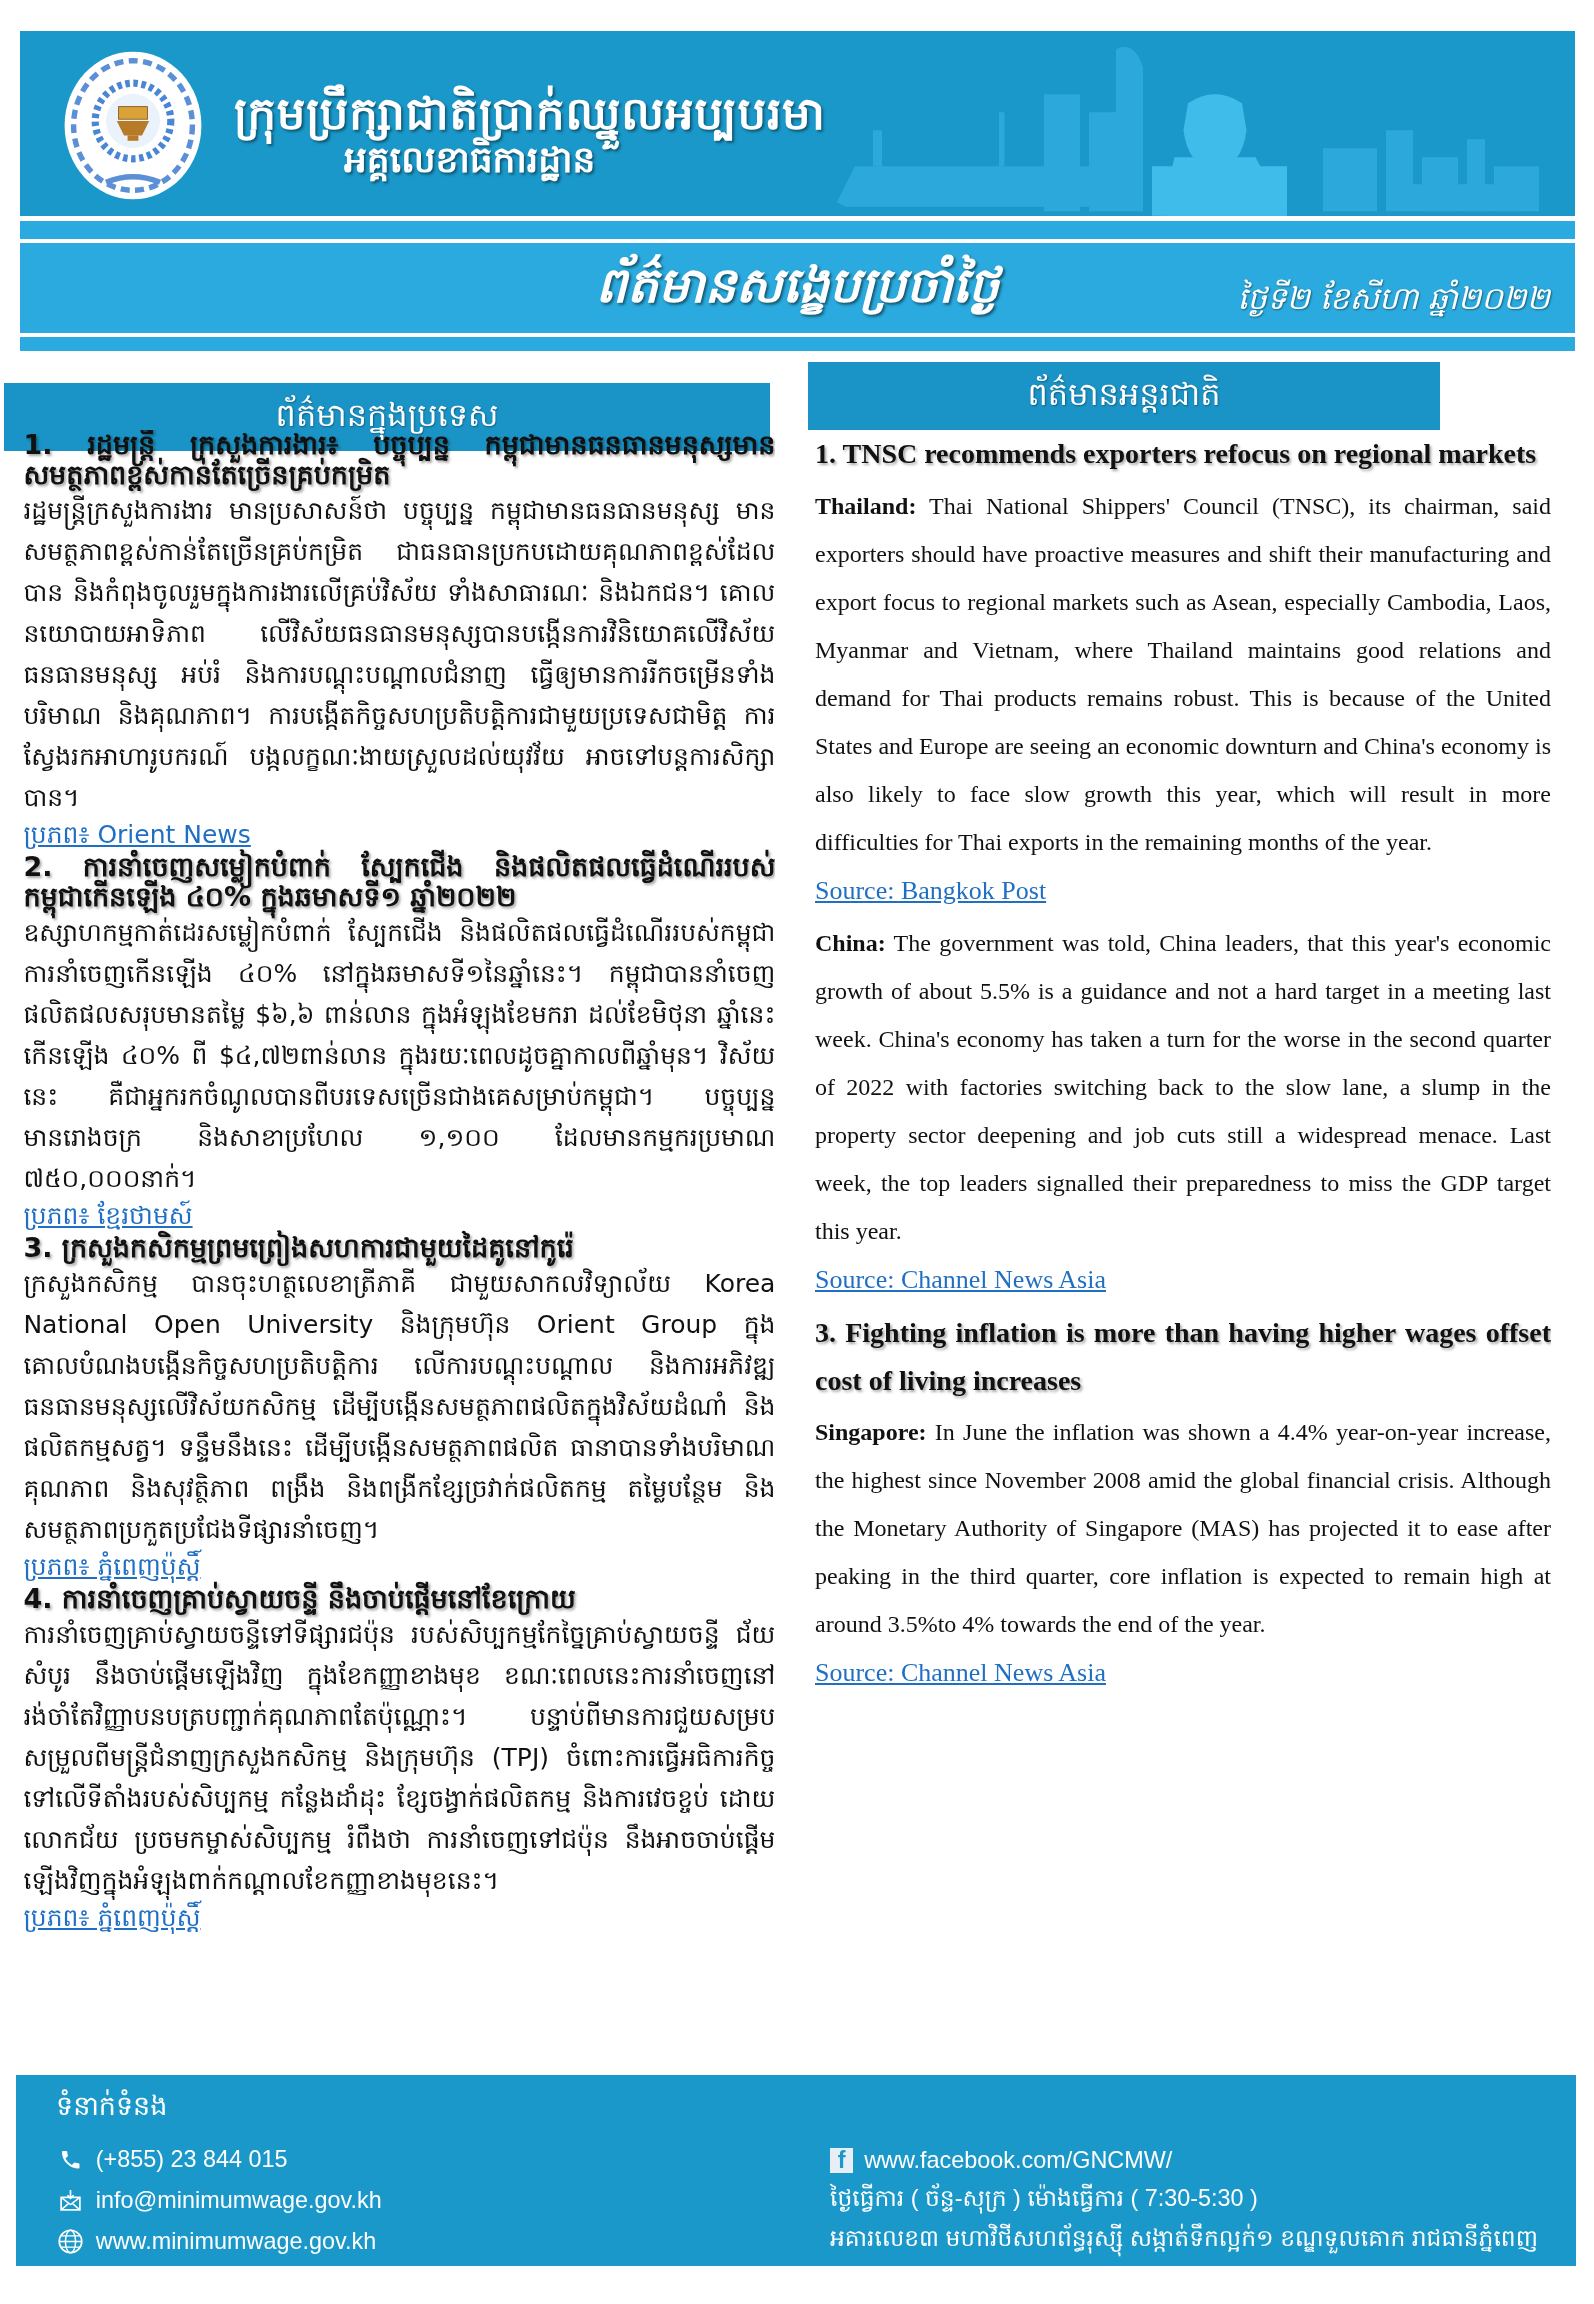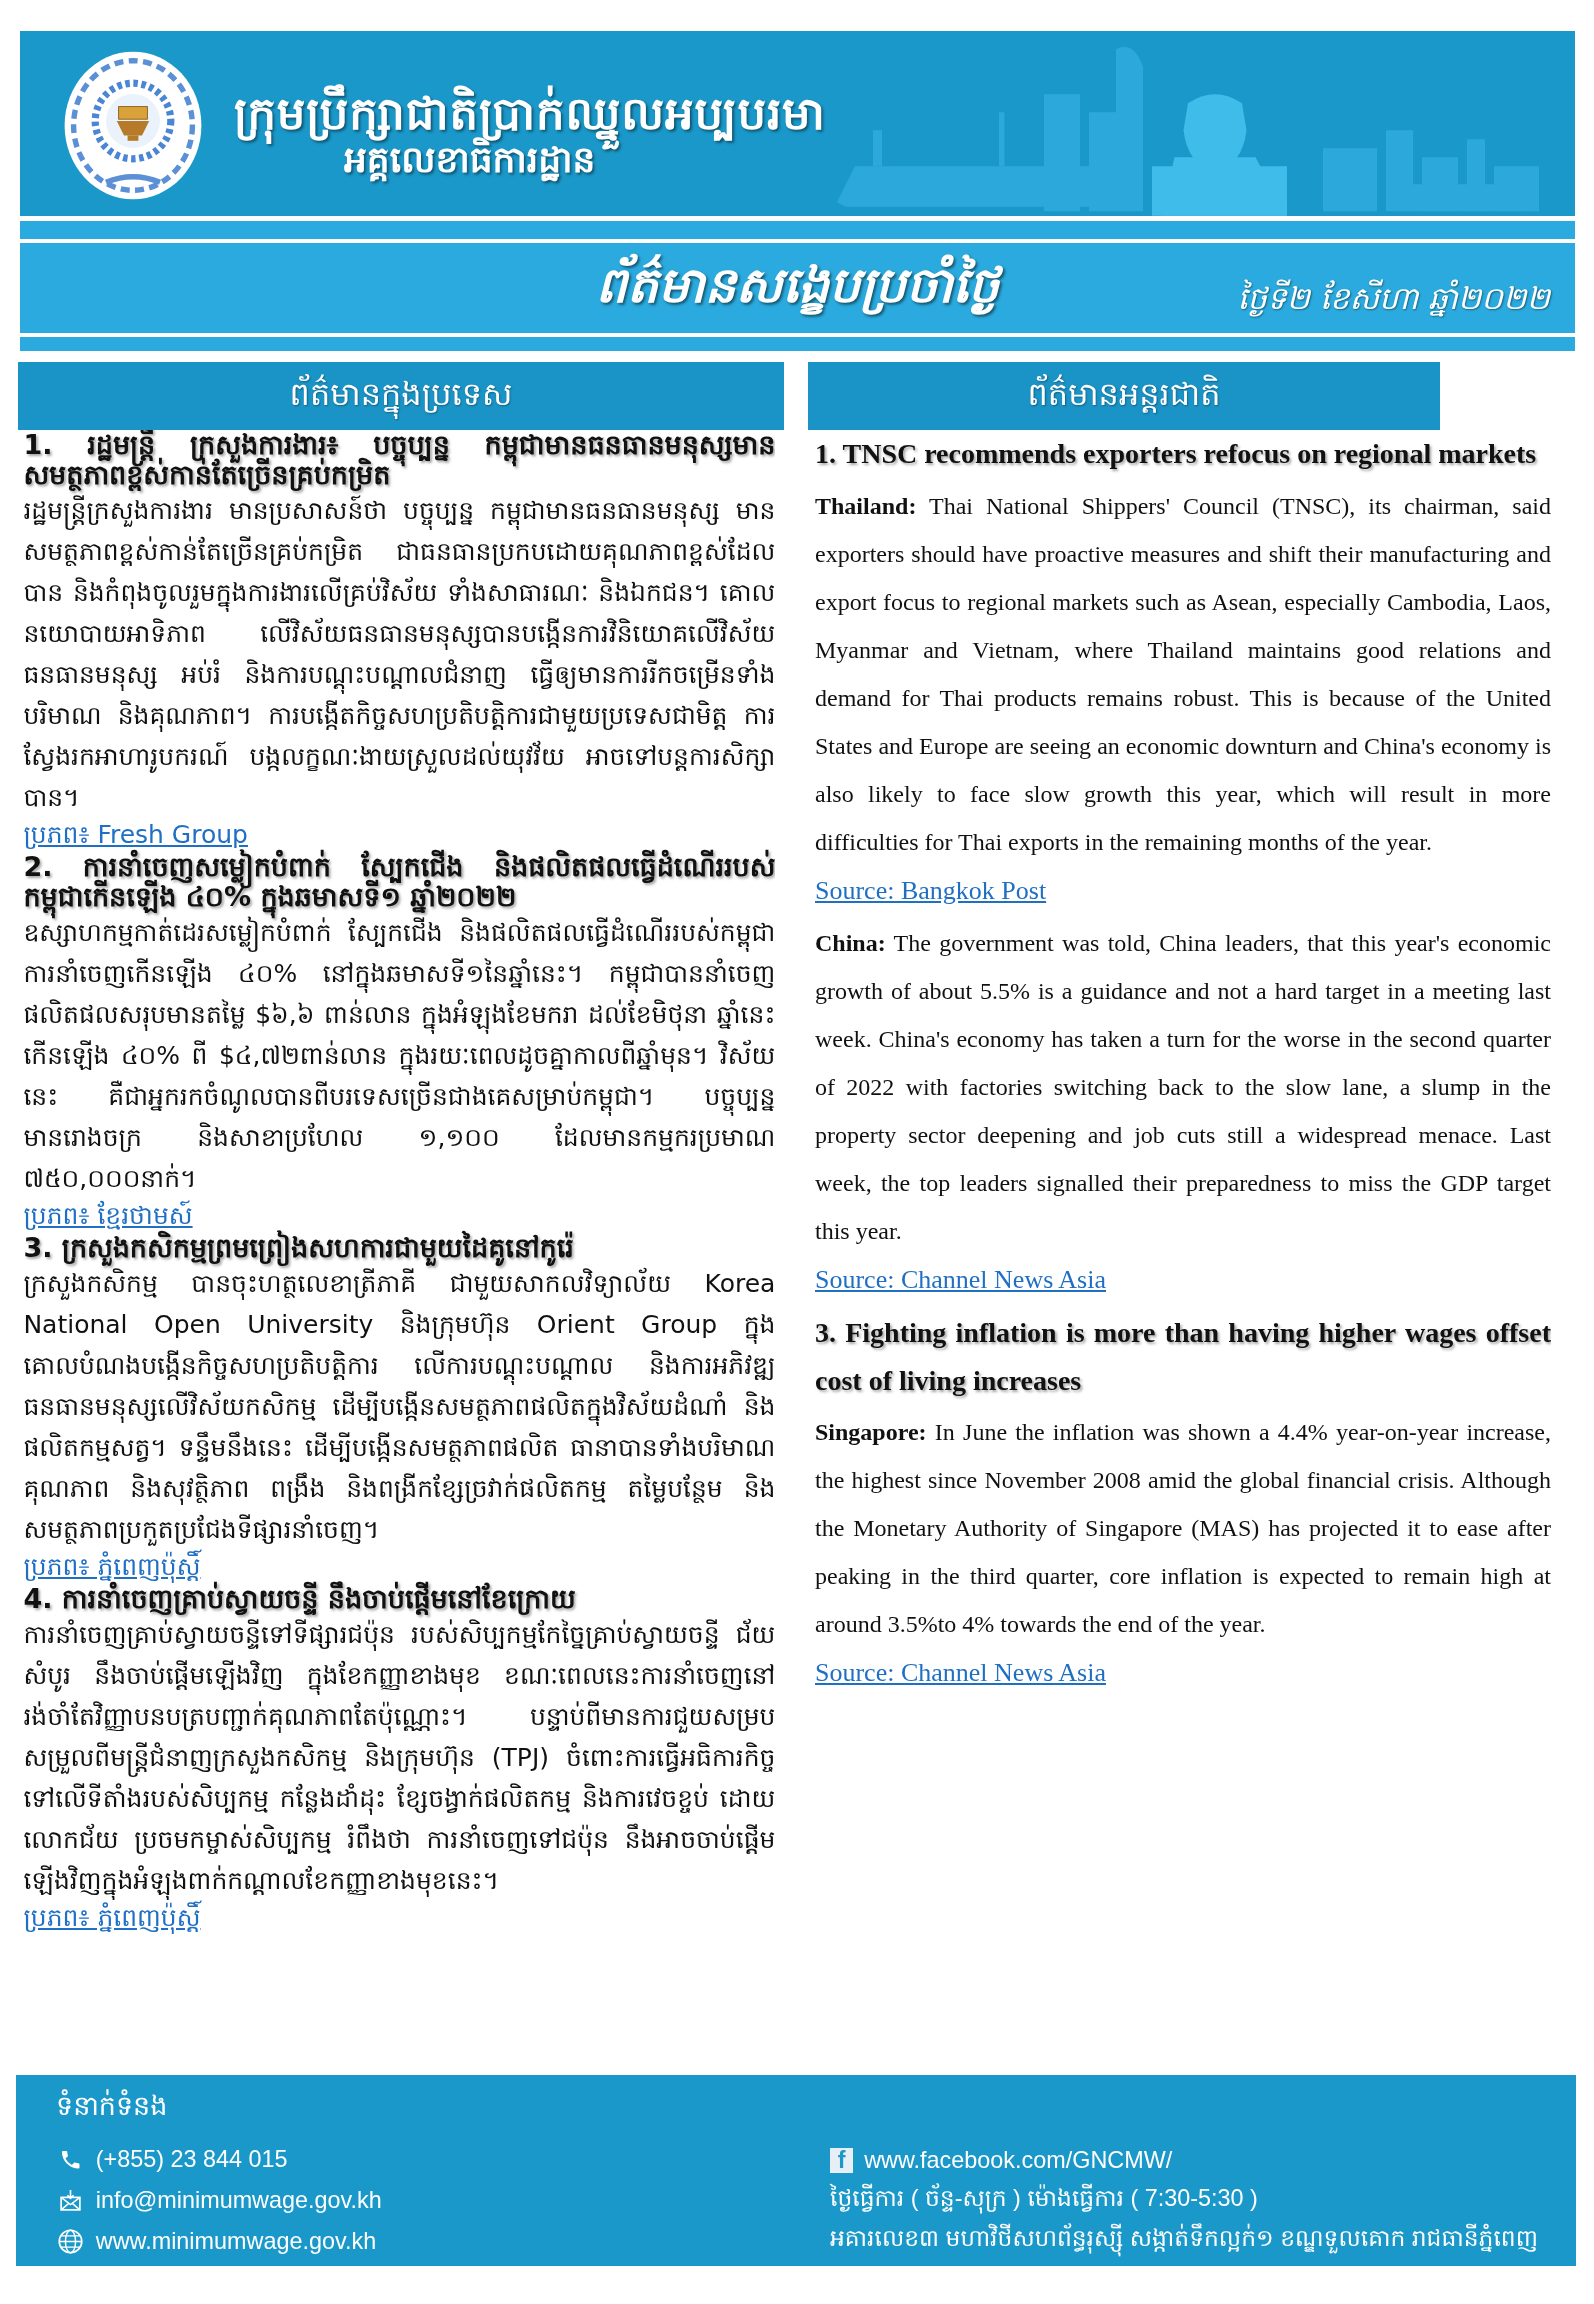--- a/index.html
+++ b/index.html
@@ -24,21 +24,21 @@
   .page-title { position: absolute; left: 0; right: 0; top: 10.8px; text-align: center; color: #fff;
                 font-size: 49px; font-weight: bold; text-shadow: 1.8px 1.8px 2.7px rgba(0,0,0,0.5);
                 font-family: "DejaVu Serif", serif; }
   .date { position: absolute; right: 25px; top: 36px; color: #fff; font-size: 31px;
           text-shadow: 0.9px 0.9px 1.8px rgba(0,0,0,0.45); font-family: "DejaVu Serif", serif; }
 
   
   .sec-head { position: absolute; top: 362px; height: 68px; background: #1a93c6; color: #fff;
               text-align: center; font-size: 32px; line-height: 65px; font-family: "DejaVu Serif", serif;
               text-shadow: 0.9px 0.9px 1.8px rgba(0,0,0,0.35); }
-  .sec-left { left: 18px; width: 766px; }
+  .sec-left { left: 4px; width: 766px; margin-top: 21px; }
   .sec-right { left: 808px; width: 632px; }
 
   
   .col-left { position: absolute; left: 23.4px; top: 430px; width: 752px; height: 1638px; overflow: hidden; }
   .kh-item-title { font-size: 27px; font-weight: bold; line-height: 30px; color: #111;
                    text-shadow: 1.8px 1.8px 2.7px rgba(0,0,0,0.35); text-align: justify;
                    font-family: "DejaVu Sans", sans-serif; margin: 0; }
   .kh-body { font-size: 25px; line-height: 41px; color: #111; text-align: justify; margin: 0;
              font-family: "DejaVu Sans", sans-serif; }
   .kh-source { display: inline-block; font-size: 25px; line-height: 34px; color: #1f6fc4;
@@ -113,21 +113,21 @@
 </div>
 <div class="stripe2"></div>
 
 <div class="sec-head sec-left">ព័ត៌មានក្នុងប្រទេស</div>
 <div class="sec-head sec-right">ព័ត៌មានអន្តរជាតិ</div>
 
 <div class="col-left">
   <div>
     <p class="kh-item-title">1. រដ្ឋមន្ត្រី ក្រសួងការងារ៖ បច្ចុប្បន្ន កម្ពុជាមានធនធានមនុស្សមានសមត្ថភាពខ្ពស់កាន់តែច្រើនគ្រប់កម្រិត</p>
     <p class="kh-body">រដ្ឋមន្ត្រីក្រសួងការងារ មានប្រសាសន៍ថា បច្ចុប្បន្ន កម្ពុជាមានធនធានមនុស្ស មានសមត្ថភាពខ្ពស់កាន់តែច្រើនគ្រប់កម្រិត ជាធនធានប្រកបដោយគុណភាពខ្ពស់ដែលបាន និងកំពុងចូលរួមក្នុងការងារលើគ្រប់វិស័យ ទាំងសាធារណៈ និងឯកជន។ គោលនយោបាយអាទិភាព លើវិស័យធនធានមនុស្សបានបង្កើនការវិនិយោគលើវិស័យធនធានមនុស្ស អប់រំ និងការបណ្តុះបណ្តាលជំនាញ ធ្វើឲ្យមានការរីកចម្រើនទាំងបរិមាណ និងគុណភាព។ ការបង្កើតកិច្ចសហប្រតិបត្តិការជាមួយប្រទេសជាមិត្ត ការស្វែងរកអាហារូបករណ៍ បង្កលក្ខណៈងាយស្រួលដល់យុវវ័យ អាចទៅបន្តការសិក្សាបាន។</p>
-    <a class="kh-source">ប្រភព៖ Fresh Group</a>
+    <a class="kh-source">ប្រភព៖ Orient News</a>
   </div>
   <div>
     <p class="kh-item-title">2. ការនាំចេញសម្លៀកបំពាក់ ស្បែកជើង និងផលិតផលធ្វើដំណើររបស់កម្ពុជាកើនឡើង ៤០% ក្នុងឆមាសទី១ ឆ្នាំ២០២២</p>
     <p class="kh-body">ឧស្សាហកម្មកាត់ដេរសម្លៀកបំពាក់ ស្បែកជើង និងផលិតផលធ្វើដំណើររបស់កម្ពុជា ការនាំចេញកើនឡើង ៤០% នៅក្នុងឆមាសទី១នៃឆ្នាំនេះ។ កម្ពុជាបាននាំចេញផលិតផលសរុបមានតម្លៃ $៦,៦ ពាន់លាន ក្នុងអំឡុងខែមករា ដល់ខែមិថុនា ឆ្នាំនេះ កើនឡើង ៤០% ពី $៤,៧២ពាន់លាន ក្នុងរយៈពេលដូចគ្នាកាលពីឆ្នាំមុន។ វិស័យនេះ គឺជាអ្នករកចំណូលបានពីបរទេសច្រើនជាងគេសម្រាប់កម្ពុជា។ បច្ចុប្បន្ន មានរោងចក្រ និងសាខាប្រហែល ១,១០០ ដែលមានកម្មករប្រមាណ ៧៥០,០០០នាក់។</p>
     <a class="kh-source">ប្រភព៖ ខ្មែរថាមស៍</a>
   </div>
   <div>
     <p class="kh-item-title">3. ក្រសួងកសិកម្មព្រមព្រៀងសហការជាមួយដៃគូនៅកូរ៉េ</p>
     <p class="kh-body">ក្រសួងកសិកម្ម បានចុះហត្ថលេខាត្រីភាគី ជាមួយសាកលវិទ្យាល័យ Korea National Open University និងក្រុមហ៊ុន Orient Group ក្នុងគោលបំណងបង្កើនកិច្ចសហប្រតិបត្តិការ លើការបណ្តុះបណ្តាល និងការអភិវឌ្ឍធនធានមនុស្សលើវិស័យកសិកម្ម ដើម្បីបង្កើនសមត្ថភាពផលិតក្នុងវិស័យដំណាំ និងផលិតកម្មសត្វ។ ទន្ទឹមនឹងនេះ ដើម្បីបង្កើនសមត្ថភាពផលិត ធានាបានទាំងបរិមាណ គុណភាព និងសុវត្ថិភាព ពង្រឹង និងពង្រីកខ្សែច្រវាក់ផលិតកម្ម តម្លៃបន្ថែម និងសមត្ថភាពប្រកួតប្រជែងទីផ្សារនាំចេញ។</p>
     <a class="kh-source">ប្រភព៖ ភ្នំពេញប៉ុស្តិ៍</a>

